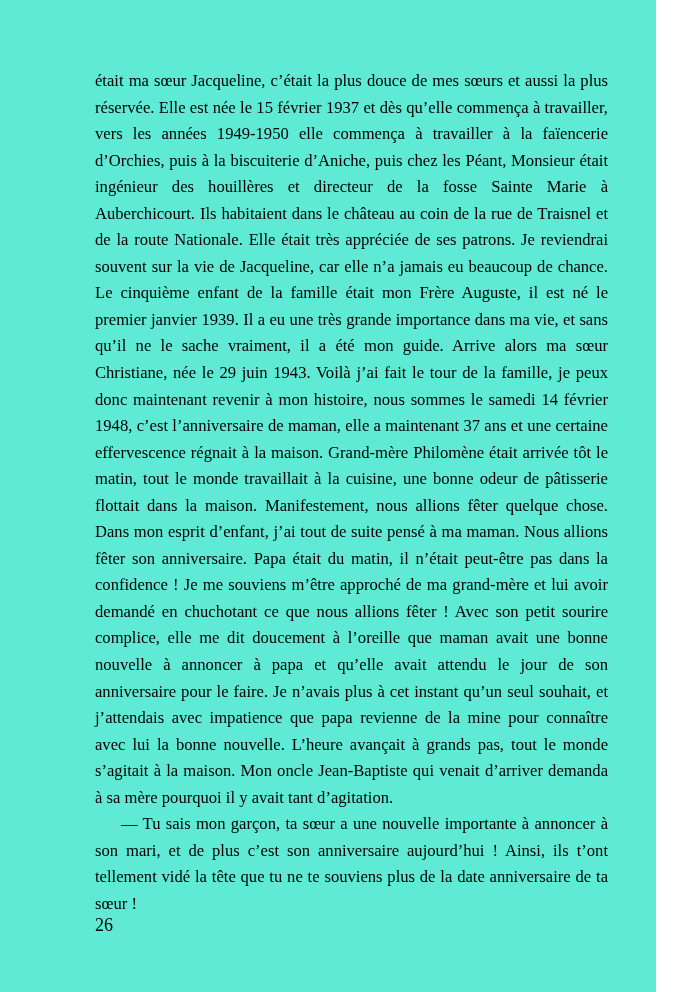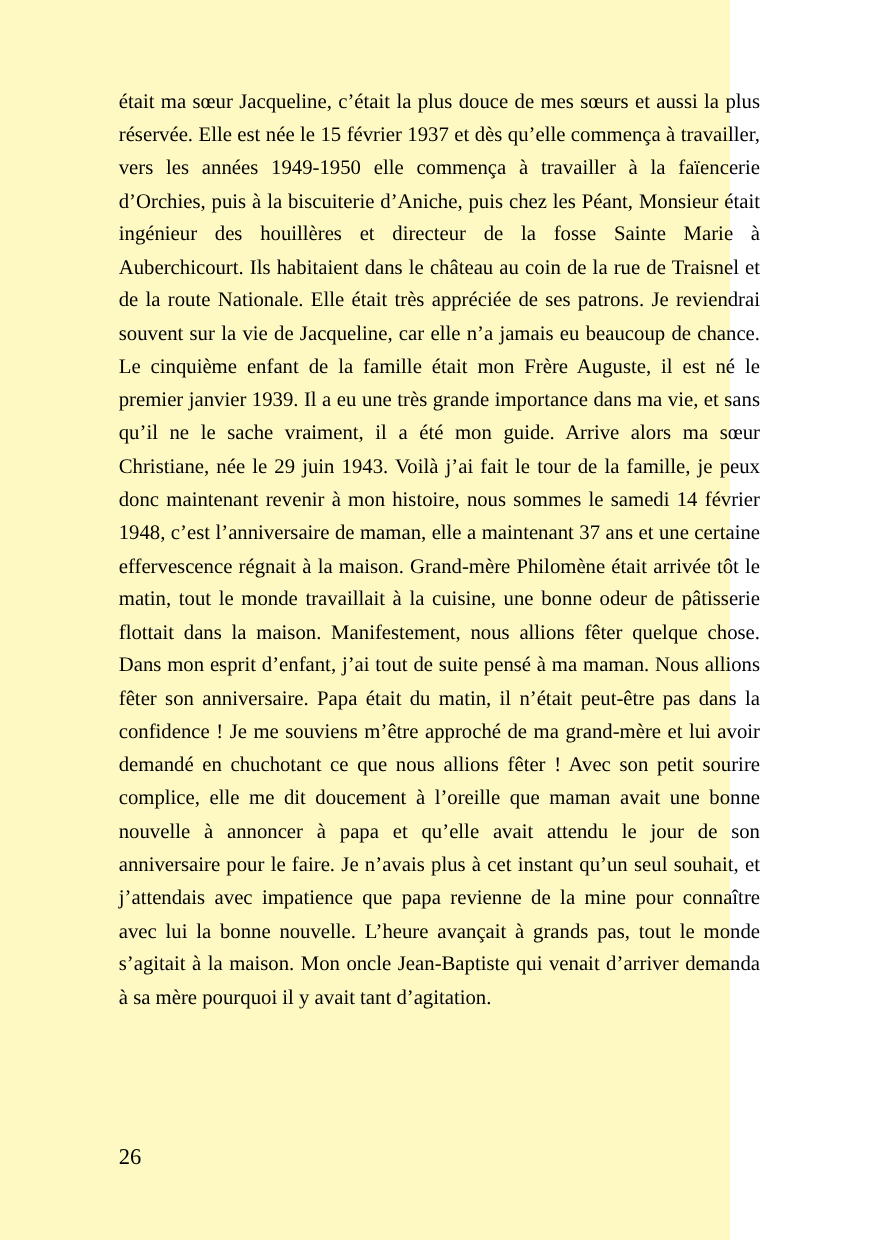--- a/index.html
+++ b/index.html
@@ -15,23 +15,23 @@
     color: #000000;
     position: relative;
     overflow: hidden;
     -webkit-font-smoothing: antialiased;
   }
 
   .page {
     position: absolute;
     left: 0;
     top: 0;
-    width: 584px;
+    width: 656px;
     height: 992px;
-    background: #fef9c3;
+    background: #5eead4;
   }
 
   .text-block {
     position: absolute;
     left: 95px;
     top: 68px;
     width: 513px;
   }
 
   .para {
@@ -60,17 +60,18 @@
     color: #000000;
   }
 </style>
 </head>
 <body>
 
 <div class="page">
 
   <div class="text-block">
     <p class="para">était ma sœur Jacqueline, c’était la plus douce de mes sœurs et aussi la plus réservée. Elle est née le 15 février 1937 et dès qu’elle commença à travailler, vers les années 1949-1950 elle commença à travailler à la faïencerie d’Orchies, puis à la biscuiterie d’Aniche, puis chez les Péant, Monsieur était ingénieur des houillères et directeur de la fosse Sainte Marie à Auberchicourt. Ils habitaient dans le château au coin de la rue de Traisnel et de la route Nationale. Elle était très appréciée de ses patrons. Je reviendrai souvent sur la vie de Jacqueline, car elle n’a jamais eu beaucoup de chance. Le cinquième enfant de la famille était mon Frère Auguste, il est né le premier janvier 1939. Il a eu une très grande importance dans ma vie, et sans qu’il ne le sache vraiment, il a été mon guide. Arrive alors ma sœur Christiane, née le 29 juin 1943. Voilà j’ai fait le tour de la famille, je peux donc maintenant revenir à mon histoire, nous sommes le samedi 14 février 1948, c’est l’anniversaire de maman, elle a maintenant 37 ans et une certaine effervescence régnait à la maison. Grand-mère Philomène était arrivée tôt le matin, tout le monde travaillait à la cuisine, une bonne odeur de pâtisserie flottait dans la maison. Manifestement, nous allions fêter quelque chose. Dans mon esprit d’enfant, j’ai tout de suite pensé à ma maman. Nous allions fêter son anniversaire. Papa était du matin, il n’était peut-être pas dans la confidence ! Je me souviens m’être approché de ma grand-mère et lui avoir demandé en chuchotant ce que nous allions fêter ! Avec son petit sourire complice, elle me dit doucement à l’oreille que maman avait une bonne nouvelle à annoncer à papa et qu’elle avait attendu le jour de son anniversaire pour le faire. Je n’avais plus à cet instant qu’un seul souhait, et j’attendais avec impatience que papa revienne de la mine pour connaître avec lui la bonne nouvelle. L’heure avançait à grands pas, tout le monde s’agitait à la maison. Mon oncle Jean-Baptiste qui venait d’arriver demanda à sa mère pourquoi il y avait tant d’agitation.</p>
+    <p class="para indent">— Tu sais mon garçon, ta sœur a une nouvelle importante à annoncer à son mari, et de plus c’est son anniversaire aujourd’hui ! Ainsi, ils t’ont tellement vidé la tête que tu ne te souviens plus de la date anniversaire de ta sœur !</p>
   </div>
 
   <div class="page-number">26</div>
 
 </div>
 
 </body></html>

